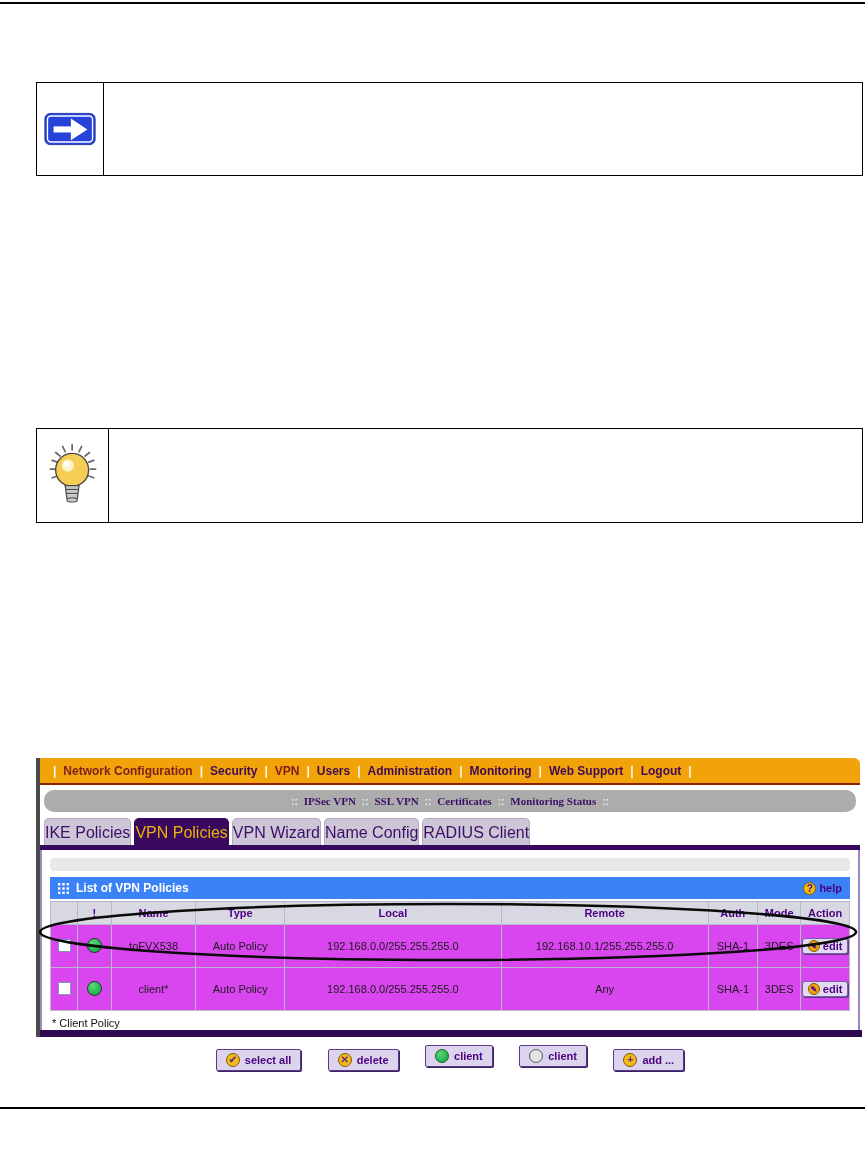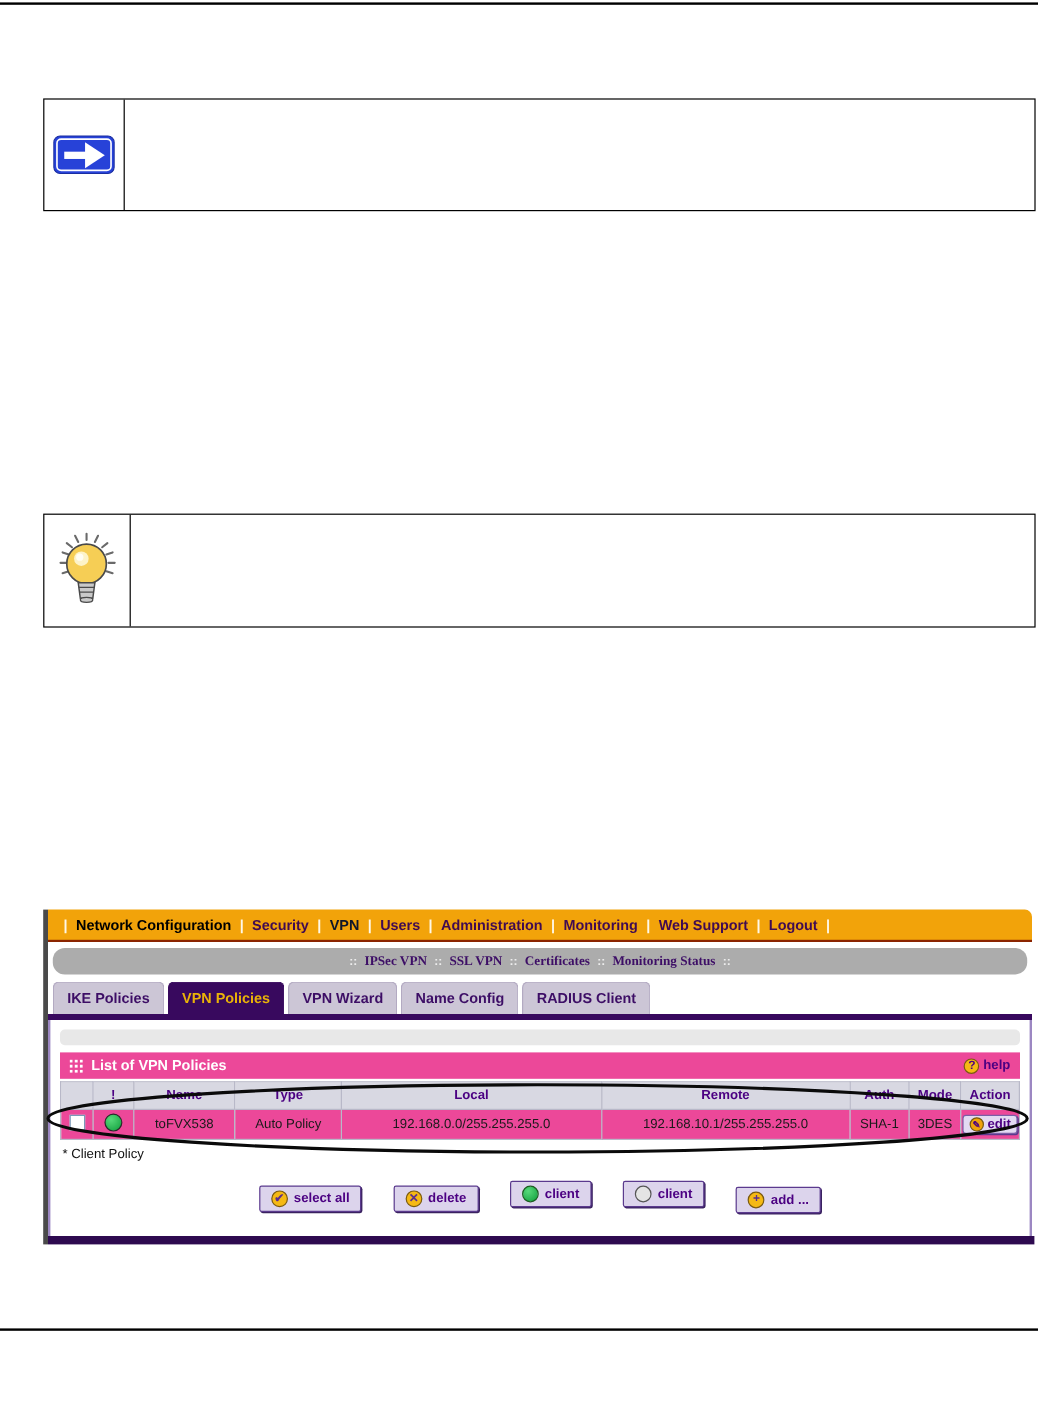--- a/index.html
+++ b/index.html
@@ -21,55 +21,55 @@
 
   
   .shot { position:absolute; left:36px; top:753px; width:826px; height:284px; background:#fff; }
   .shot .left-strip { position:absolute; left:0; top:5px; bottom:0; width:4px; background:#4a4a4a; }
 
   .mainnav { position:absolute; left:4px; right:2px; top:5px; height:27px; background:#F2A30A;
     border-bottom:2px solid #8B2500; border-radius:0 6px 0 0; display:flex; align-items:center;
     padding:0 6px; font-size:12px; font-weight:bold; white-space:nowrap; }
   .mainnav .pipe { color:#FFF8E8; margin:0 7px; }
   .mainnav .lbl { cursor:default; }
-  .mainnav .s-muted  { color:#000000; }
+  .mainnav .s-muted  { color:#7f1d1d; }
   .mainnav .s-normal { color:#400A52; }
-  .mainnav .s-selected { color:#0f172a; }
+  .mainnav .s-selected { color:#7f1d1d; }
 
   .subnav { position:absolute; left:8px; right:6px; top:37px; height:22px; background:#ACACAC;
     border-radius:10px; display:flex; align-items:center; justify-content:center;
     font-size:11px; font-weight:bold; }
   .subnav .sep { color:#EDEDED; margin:0 6px; font-size:10px; }
   .subnav .lbl { color:#3D0E66;font-family:Liberation Serif, serif; }
 
   .tabs { position:absolute; left:8px; top:65px; height:27px; display:flex; gap:3px; }
-  .tab { background:#CCC6D6; color:#3D0E66; font-size:12px; font-weight:bold;
-    padding:0 11px; line-height:27px; border-radius:5px 5px 0 0; border:1px solid #b3aac2; border-bottom:none; }
+  .tab { background:#CCC6D6; color:#3D0E66; font-size:16px; font-weight:normal;
+    padding:0 0; line-height:27px; border-radius:5px 5px 0 0; border:1px solid #b3aac2; border-bottom:none; }
   .tab.s-selected { background:#38095E; color:#eab308; border-color:#38095E; }
   .tabbar { position:absolute; left:4px; right:2px; top:92px; height:5px; background:#38095E; }
 
   .panel { position:absolute; left:4px; right:2px; top:97px; bottom:7px; background:#fff;
     border-left:2px solid #9C87C2; border-right:2px solid #9C87C2; }
   .botbar { position:absolute; left:4px; right:0; bottom:0; height:7px; background:#2E0A50; }
 
   .spacer-bar { margin:8px 8px 0 8px; height:13px; background:#E8E8E8; border-radius:4px; }
 
-  .list-header { margin:6px 8px 0 8px; height:22px; background:#ec4899; display:flex;
+  .list-header { margin:6px 8px 0 8px; height:22px; background:#3b82f6; display:flex;
     align-items:center; padding:0 8px; color:#fff; font-size:12px; font-weight:bold; }
   .list-header .grid-ico { margin-right:7px; display:inline-block; line-height:0; }
   .list-header .spacer { flex:1; }
   .help-link { display:flex; align-items:center; gap:3px; color:#4B0082; font-weight:bold; font-size:11px; cursor:pointer; }
   .help-ico { width:13px; height:13px; border-radius:50%; background:#F5B914; border:1px solid #7a5a10;
     color:#4B0082; font-size:10px; font-weight:bold; display:inline-flex; align-items:center; justify-content:center; }
 
   table.policies { margin:2px 8px 0 8px; width:calc(100% - 16px); border-collapse:collapse;
     border:1px solid #9a9ab0; table-layout:fixed; }
   table.policies th { background:#D8D8E2; color:#4B0082; font-size:11px; font-weight:bold;
     height:23px; border:1px solid #b8b8c8; }
-  table.policies td { background:#ec4899; height:25px; text-align:center; font-size:11px;
+  table.policies td { background:#d946ef; height:43px; text-align:center; font-size:11px;
     color:#1a1a1a; border:1px solid #b8b8c8; }
   .col-cb{width:3.4%;} .col-st{width:4.2%;} .col-name{width:10.6%;} .col-type{width:11.1%;}
   .col-local{width:27.1%;} .col-remote{width:25.9%;} .col-auth{width:6.2%;} .col-encr{width:5.4%;} .col-act{width:6.1%;}
 
   .cb { width:13px; height:13px; background:#fff; border:1px solid #7a99b8; display:inline-block; }
   .dot { width:15px; height:15px; border-radius:50%; display:inline-block;
     background:radial-gradient(circle at 35% 30%, #57d97a, #0f9e3c); border:1px solid #2a2a2a; }
 
   .edit-btn { display:inline-flex; align-items:center; gap:3px; background:#E3DAF2;
     border:1px solid #7B5EA7; box-shadow:1px 1px 0 #5B3A8E; border-radius:3px;
@@ -279,20 +279,36 @@
             <td>SHA-1</td>
             <td>3DES</td>
             <td>
               <span class="edit-btn">
                 <span class="edit-ico">✎</span>
                 <span>edit</span>
               </span>
             </td>
           </tr>
 
+          <tr>
+            <td><span class="cb"></span></td>
+            <td><span class="dot"></span></td>
+            <td>client*</td>
+            <td>Auto Policy</td>
+            <td>192.168.0.0/255.255.255.0</td>
+            <td>Any</td>
+            <td>SHA-1</td>
+            <td>3DES</td>
+            <td>
+              <span class="edit-btn">
+                <span class="edit-ico">✎</span>
+                <span>edit</span>
+              </span>
+            </td>
+          </tr>
 
       </tbody>
     </table>
 
     <div class="footnote">* Client Policy</div>
 
     <div class="actions">
       
         <span class="act-btn">
           <span class="act-ico s-check-circle-icon">✔</span>

